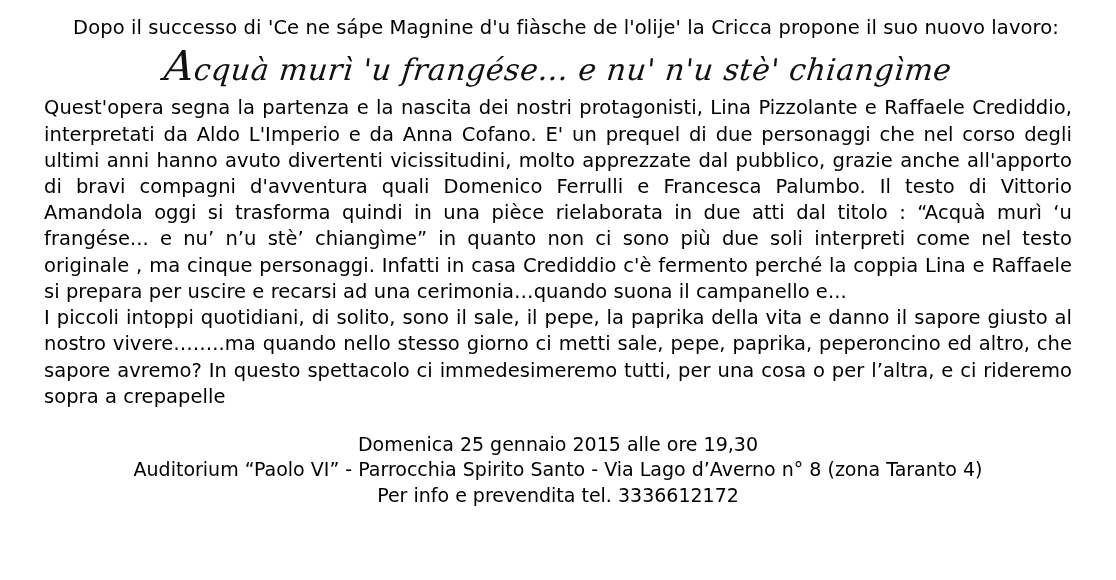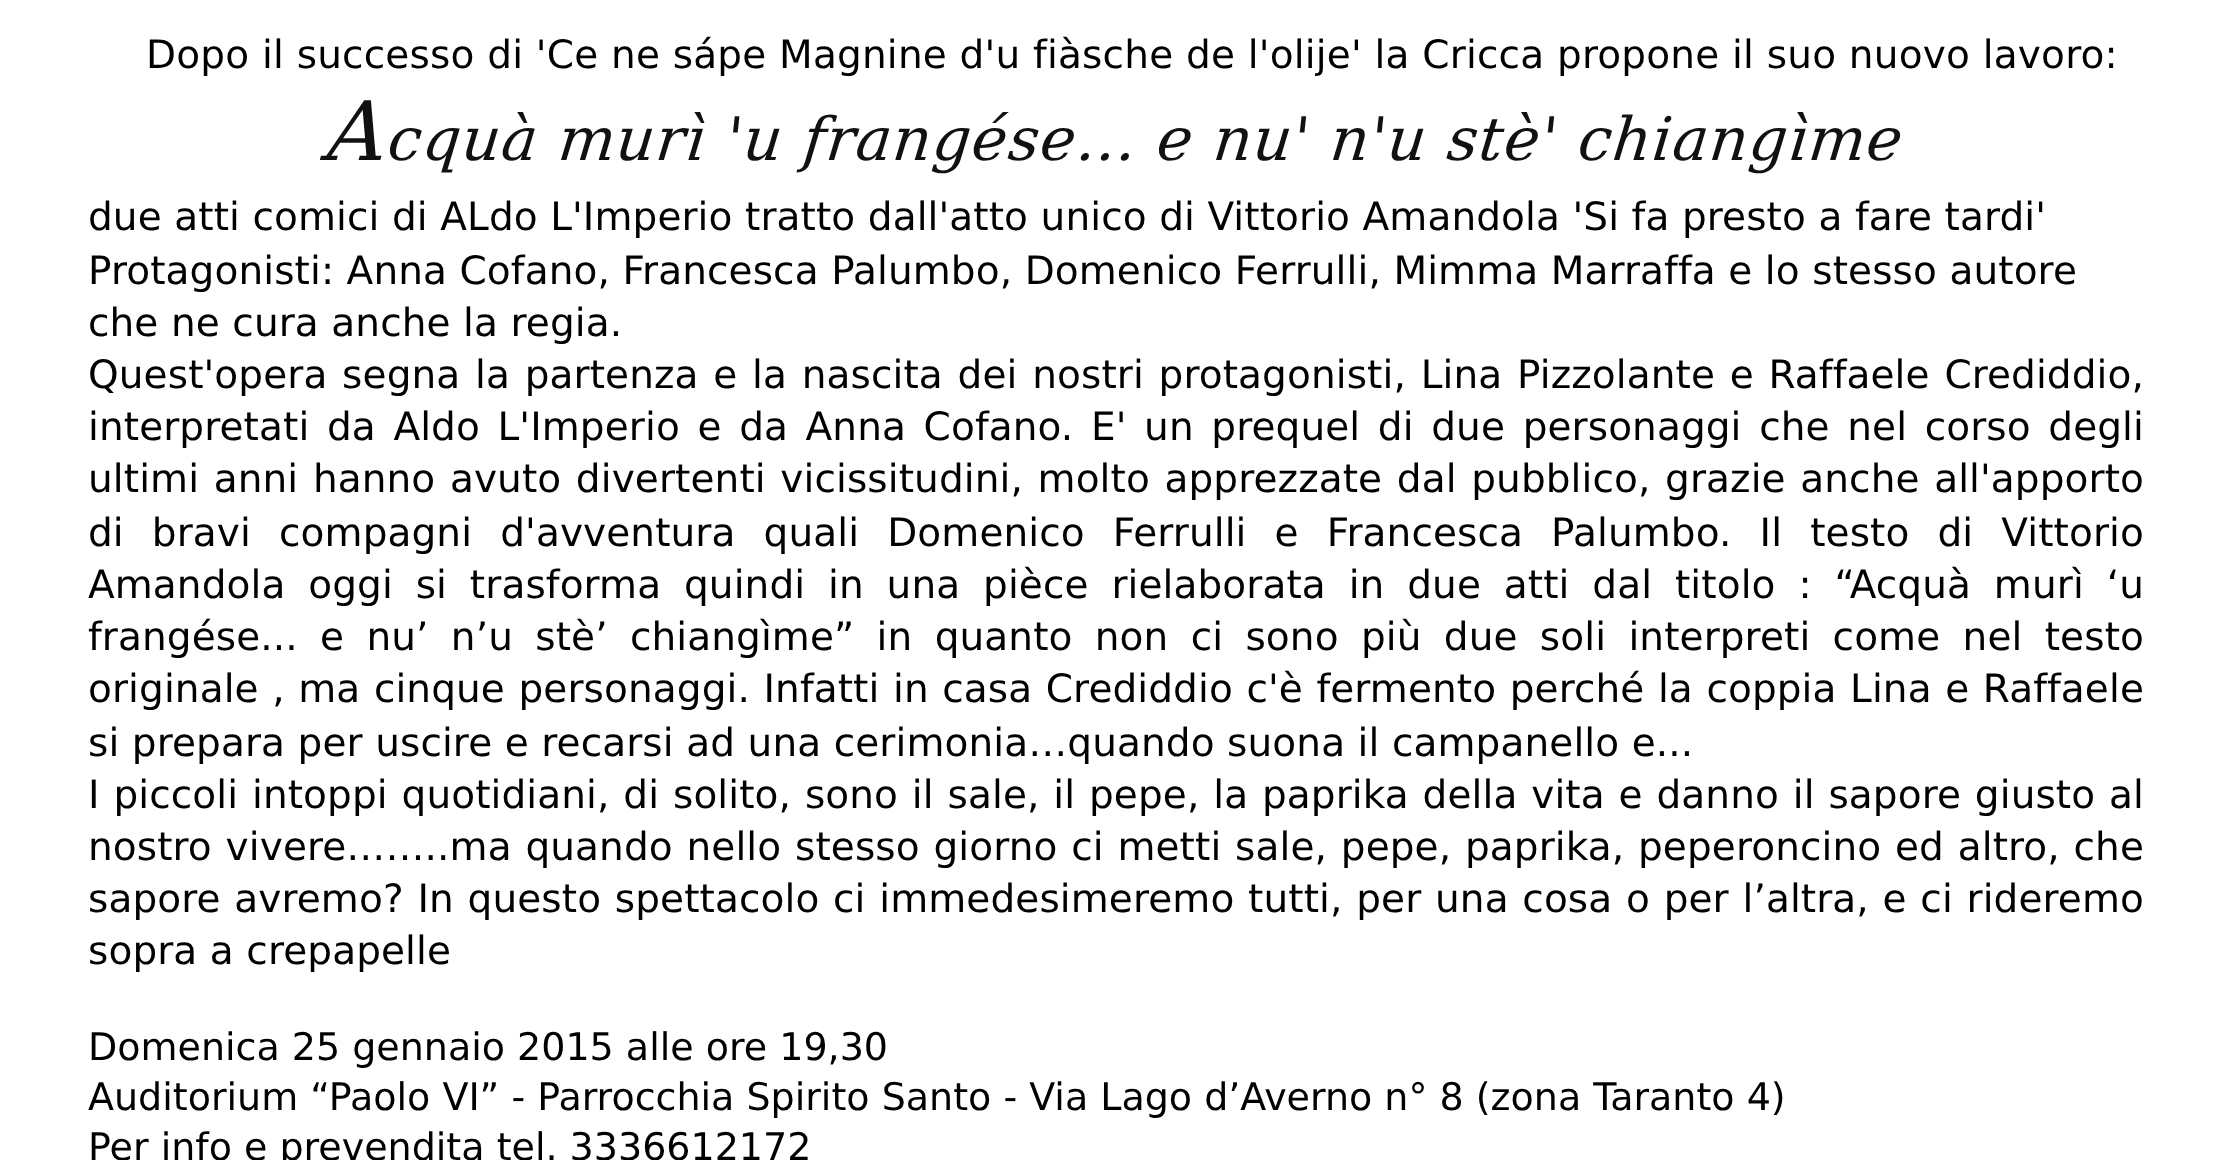--- a/index.html
+++ b/index.html
@@ -56,36 +56,35 @@
   }
   p.para.nojust {
     text-align: left;
   }
   .footer-block {
     padding: 22px 44px 0 44px;
   }
   .footer-line {
     font-size: 19px;
     line-height: 1.33;
-    text-align: left;
+    text-align: center;
   }
 </style>
 </head>
 <body>
 
 <div class="page">
 
   <div class="intro-line">Dopo il successo di 'Ce ne sápe Magnine d'u fiàsche de l'olije' la Cricca propone il suo nuovo lavoro:</div>
 
   <div class="title-script">
     <span class="cap">A</span><span>cquà murì 'u frangése... e nu' n'u stè' chiangìme</span>
   </div>
 
   <div class="body-block">
-    <p class="para nojust">due atti comici di ALdo L'Imperio tratto dall'atto unico di Vittorio Amandola 'Si fa presto a fare tardi' Protagonisti: Anna Cofano, Francesca Palumbo, Domenico Ferrulli, Mimma Marraffa e lo stesso autore che ne cura anche la regia.</p>
     <p class="para">Quest'opera segna la partenza e la nascita dei nostri protagonisti, Lina Pizzolante e Raffaele Crediddio, interpretati da Aldo L'Imperio e da Anna Cofano. E' un prequel di due personaggi che nel corso degli ultimi anni hanno avuto divertenti vicissitudini, molto apprezzate dal pubblico, grazie anche all'apporto di bravi compagni d'avventura quali Domenico Ferrulli e Francesca Palumbo. Il testo di Vittorio Amandola oggi si trasforma quindi in una pièce rielaborata in due atti dal titolo : “Acquà murì ‘u frangése... e nu’ n’u stè’ chiangìme” in quanto non ci sono più due soli interpreti come nel testo originale , ma cinque personaggi. Infatti in casa Crediddio c'è fermento perché la coppia Lina e Raffaele si prepara per uscire e recarsi ad una cerimonia…quando suona il campanello e...</p>
     <p class="para">I piccoli intoppi quotidiani, di solito, sono il sale, il pepe, la paprika della vita e danno il sapore giusto al nostro vivere……..ma quando nello stesso giorno ci metti sale, pepe, paprika, peperoncino ed altro, che sapore avremo? In questo spettacolo ci immedesimeremo tutti, per una cosa o per l’altra, e ci rideremo sopra a crepapelle</p>
   </div>
 
   <div class="footer-block">
     <div class="footer-line">Domenica 25 gennaio 2015 alle ore 19,30</div>
     <div class="footer-line">Auditorium “Paolo VI” - Parrocchia Spirito Santo - Via Lago d’Averno n° 8 (zona Taranto 4)</div>
     <div class="footer-line">Per info e prevendita tel. 3336612172</div>
   </div>
 

